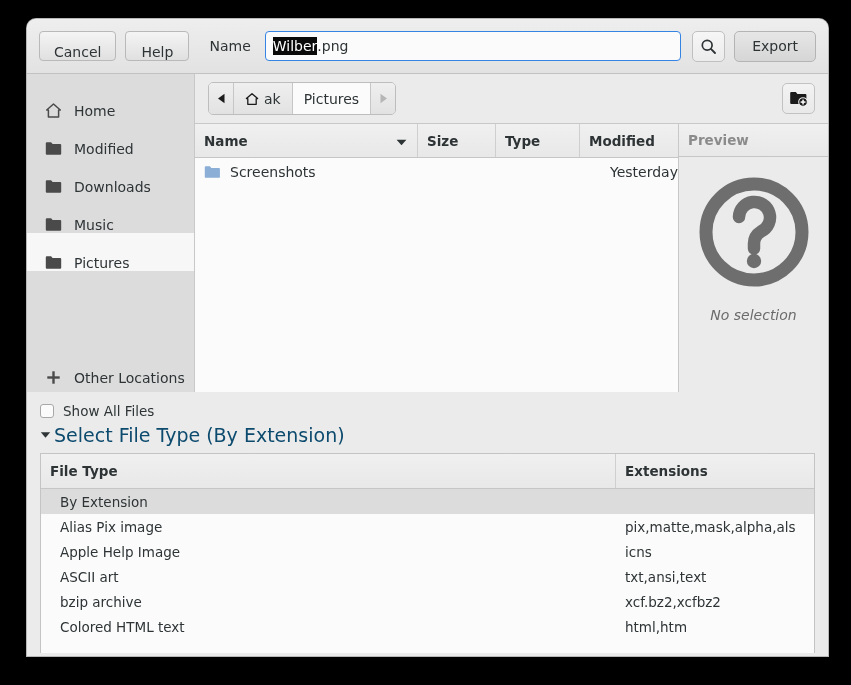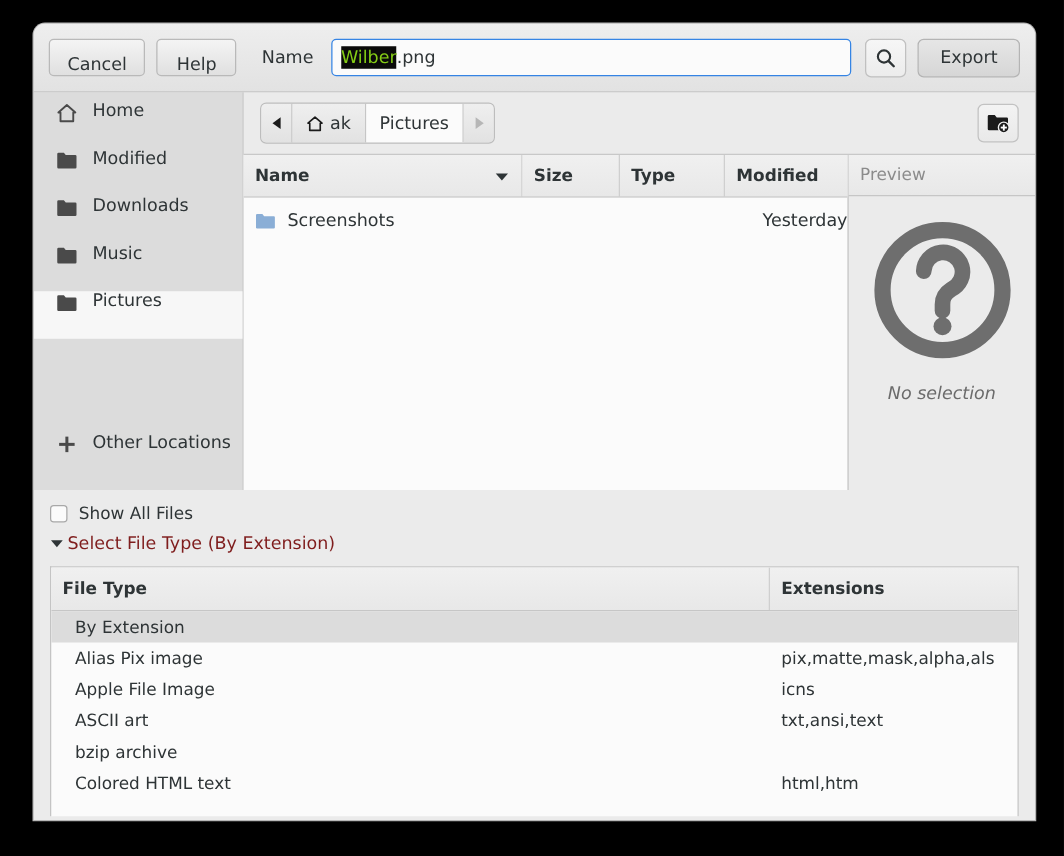--- a/index.html
+++ b/index.html
@@ -79,21 +79,21 @@
     align-items: center;
     padding: 0 7px;
     box-sizing: border-box;
     font-size: 14px;
     color: #2e3436;
     cursor: text;
     min-width: 0;
   }
   #name-sel {
     background: #0a0a0a;
-    color: #84cc16;
+    color: #ffffff;
     padding: 1px 0px;
   }
 
   #search-btn {
     width: 33px;
     min-width: 33px;
     height: 31px;
     margin-left: 11px;
     padding: 0;
     background: linear-gradient(to bottom, #f6f6f6, #ececec);
@@ -135,21 +135,21 @@
     border-right: 1px solid #c8c8c8;
     display: flex;
     flex-direction: column;
     padding-top: 7px;
     box-sizing: border-box;
   }
 
   .side-item {
     height: 38px;
     display: flex;
-    align-items: flex-start;
+    align-items: flex-end;
     padding-left: 17px;
     font-size: 14px;
     color: #2e3436;
     cursor: pointer;
     box-sizing: border-box;
   }
   .side-item .side-icon {
     width: 18px;
     height: 18px;
     margin-right: 12px;
@@ -276,21 +276,21 @@
     position: absolute;
     right: 10px;
     top: 50%;
     transform: translateY(-50%);
   }
 
   #rows { flex: 1; overflow: hidden; }
   .file-row {
     display: flex;
     height: 27px;
-    align-items: flex-end;
+    align-items: center;
     font-size: 14px;
     color: #2e3436;
     cursor: pointer;
     gap: 34px;
   }
   .cell-name {
     width: 223px;
     display: flex;
     align-items: center;
     padding-left: 9px;
@@ -308,21 +308,21 @@
     display: flex;
     flex-direction: column;
     box-sizing: border-box;
   }
   #preview-head {
     height: 33px;
     display: flex;
     align-items: center;
     padding-left: 9px;
     font-size: 13.5px;
-    font-weight: normal;
+    font-weight: bold;
     color: #8b8b8b;
     border-bottom: 1px solid #c6c6c6;
     background: linear-gradient(to bottom, #f0f0f0, #e8e8e8);
     box-sizing: border-box;
   }
   #preview-body {
     flex: 1;
     display: flex;
     flex-direction: column;
     align-items: center;
@@ -362,21 +362,21 @@
   #showall-label { font-size: 13.5px; color: #2e3436; }
 
   #expander-row {
     display: flex;
     align-items: center;
     height: 22px;
     margin-top: 2px;
     cursor: pointer;
   }
   #expander-tri { margin-right: 3px; display: flex; }
-  #expander-label { font-size: 14px; color: #7f1d1d; }
+  #expander-label { font-size: 19px; color: #0c4a6e; }
 
   
   #ft-wrap {
     margin-top: 7px;
     background: #fbfbfb;
     border: 1px solid #c4c4c4;
     border-bottom: none;
     height: 200px;
     overflow: hidden;
     box-sizing: border-box;
@@ -622,29 +622,30 @@
 
         <div class="ft-row selected">
           <div class="ft-name">By Extension</div>
           <div class="ft-ext"></div>
         </div>
         <div class="ft-row">
           <div class="ft-name">Alias Pix image</div>
           <div class="ft-ext">pix,matte,mask,alpha,als</div>
         </div>
         <div class="ft-row">
-          <div class="ft-name">Apple File Image</div>
+          <div class="ft-name">Apple Help Image</div>
           <div class="ft-ext">icns</div>
         </div>
         <div class="ft-row">
           <div class="ft-name">ASCII art</div>
           <div class="ft-ext">txt,ansi,text</div>
         </div>
         <div class="ft-row">
           <div class="ft-name">bzip archive</div>
+          <div class="ft-ext">xcf.bz2,xcfbz2</div>
         </div>
         <div class="ft-row">
           <div class="ft-name">Colored HTML text</div>
           <div class="ft-ext">html,htm</div>
         </div>
       </div>
     </div>
 
   </div>
 </div>

